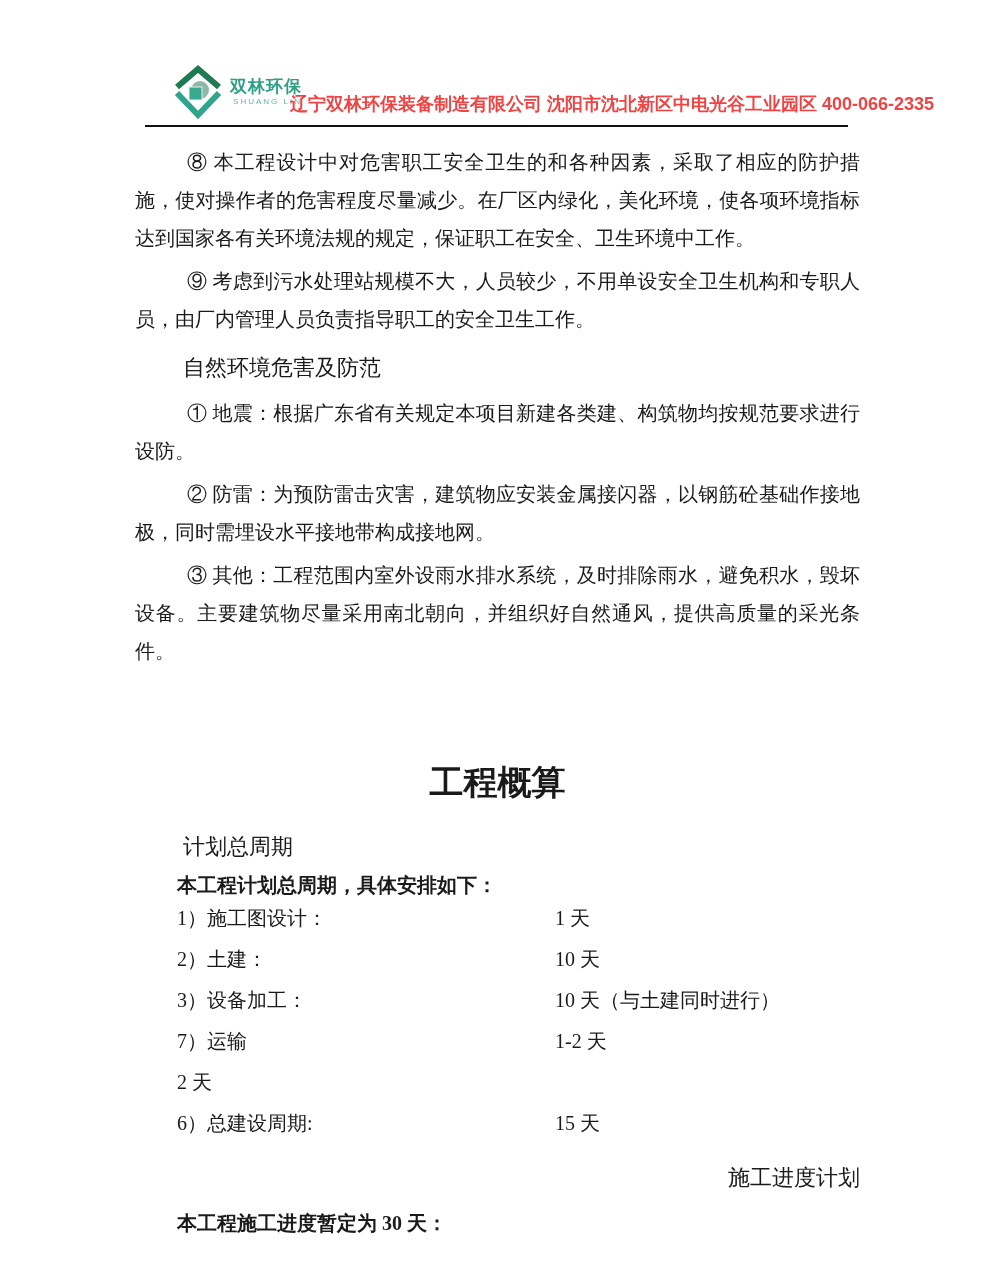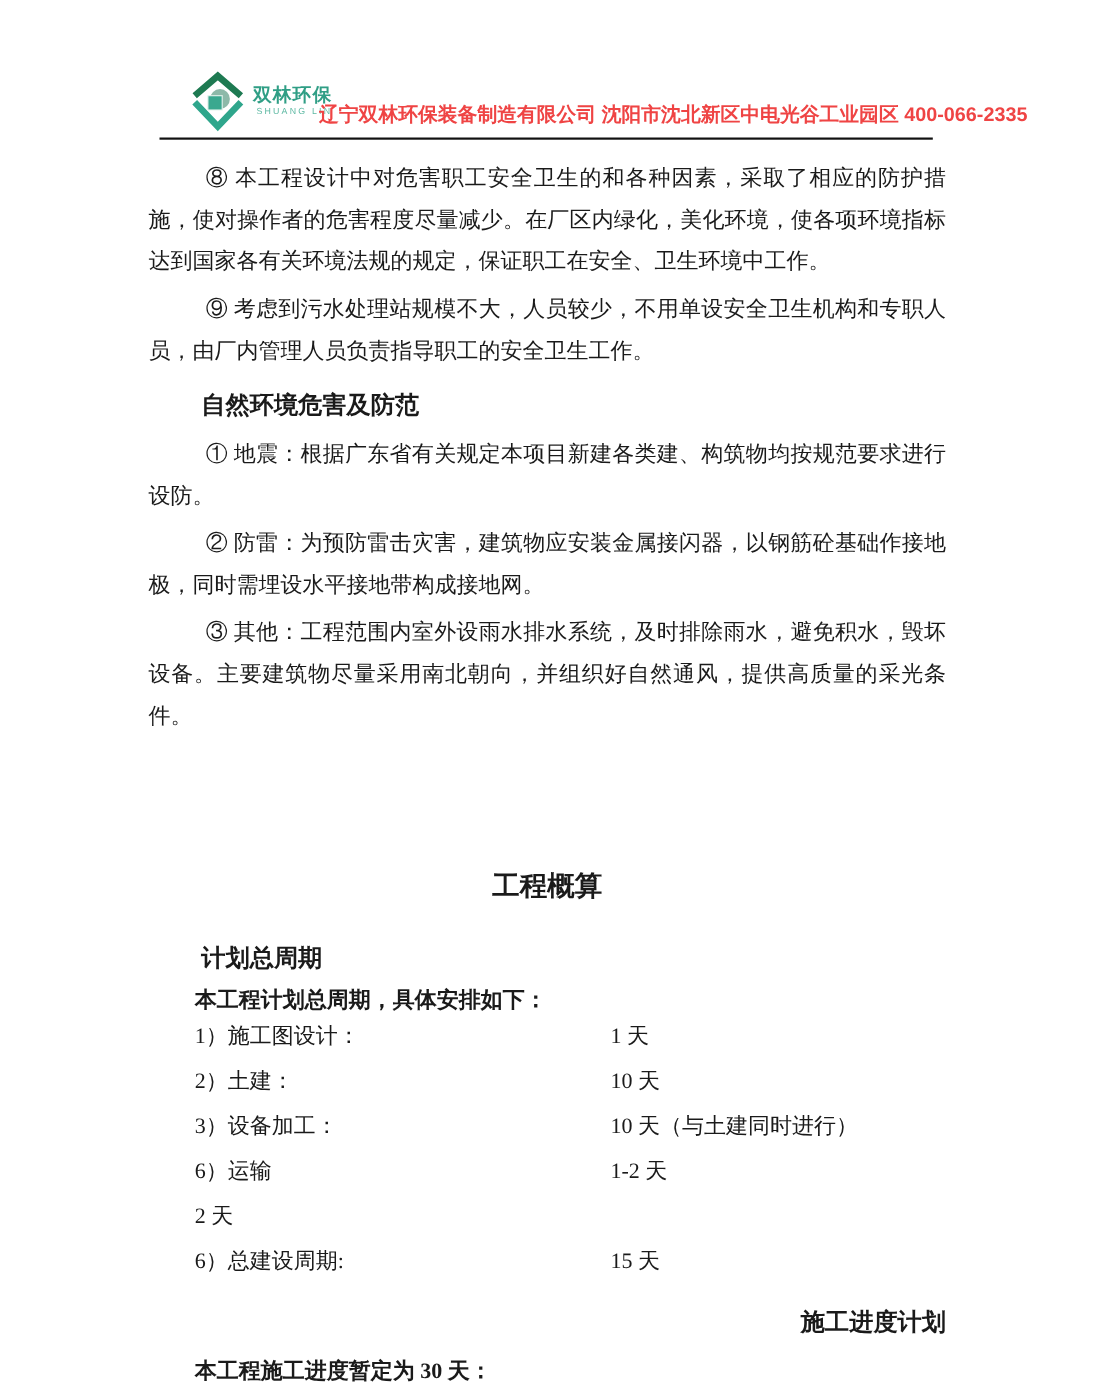--- a/index.html
+++ b/index.html
@@ -54,33 +54,33 @@
     font-size: 20px;
     line-height: 38px;
   }
   .para {
     text-indent: 2.6em;
     text-align: justify;
     margin-bottom: 5px;
   }
   .sub-heading {
     font-family: "Liberation Sans", "DejaVu Sans", sans-serif;
-    font-weight: bold;
+    font-weight: normal;
     font-size: 22px;
     line-height: 30px;
     padding-left: 48px;
     margin: 15px 0 11px 0;
   }
   .section-title {
     font-family: "Liberation Sans", "DejaVu Sans", sans-serif;
     font-weight: bold;
-    font-size: 25px;
+    font-size: 34px;
     line-height: 32px;
     text-align: center;
-    margin: 120px 0 34px 0;
+    margin: 96px 0 34px 0;
   }
   .plain-line {
     padding-left: 42px;
     line-height: 24px;
     font-weight: bold;
   }
   .schedule { margin-bottom: 2px; }
   .schedule-row {
     display: grid;
     grid-template-columns: 378px auto;
@@ -138,21 +138,21 @@
       </div>
       <div class="schedule-row">
         <span class="sched-label">2）土建：</span>
         <span class="sched-value">10 天</span>
       </div>
       <div class="schedule-row">
         <span class="sched-label">3）设备加工：</span>
         <span class="sched-value">10 天（与土建同时进行）</span>
       </div>
       <div class="schedule-row">
-        <span class="sched-label">6）运输</span>
+        <span class="sched-label">7）运输</span>
         <span class="sched-value">1-2 天</span>
       </div>
       <div class="schedule-row">
         <span class="sched-value">2 天</span>
       </div>
       <div class="schedule-row">
         <span class="sched-label">6）总建设周期:</span>
         <span class="sched-value">15 天</span>
       </div>
     </div>

